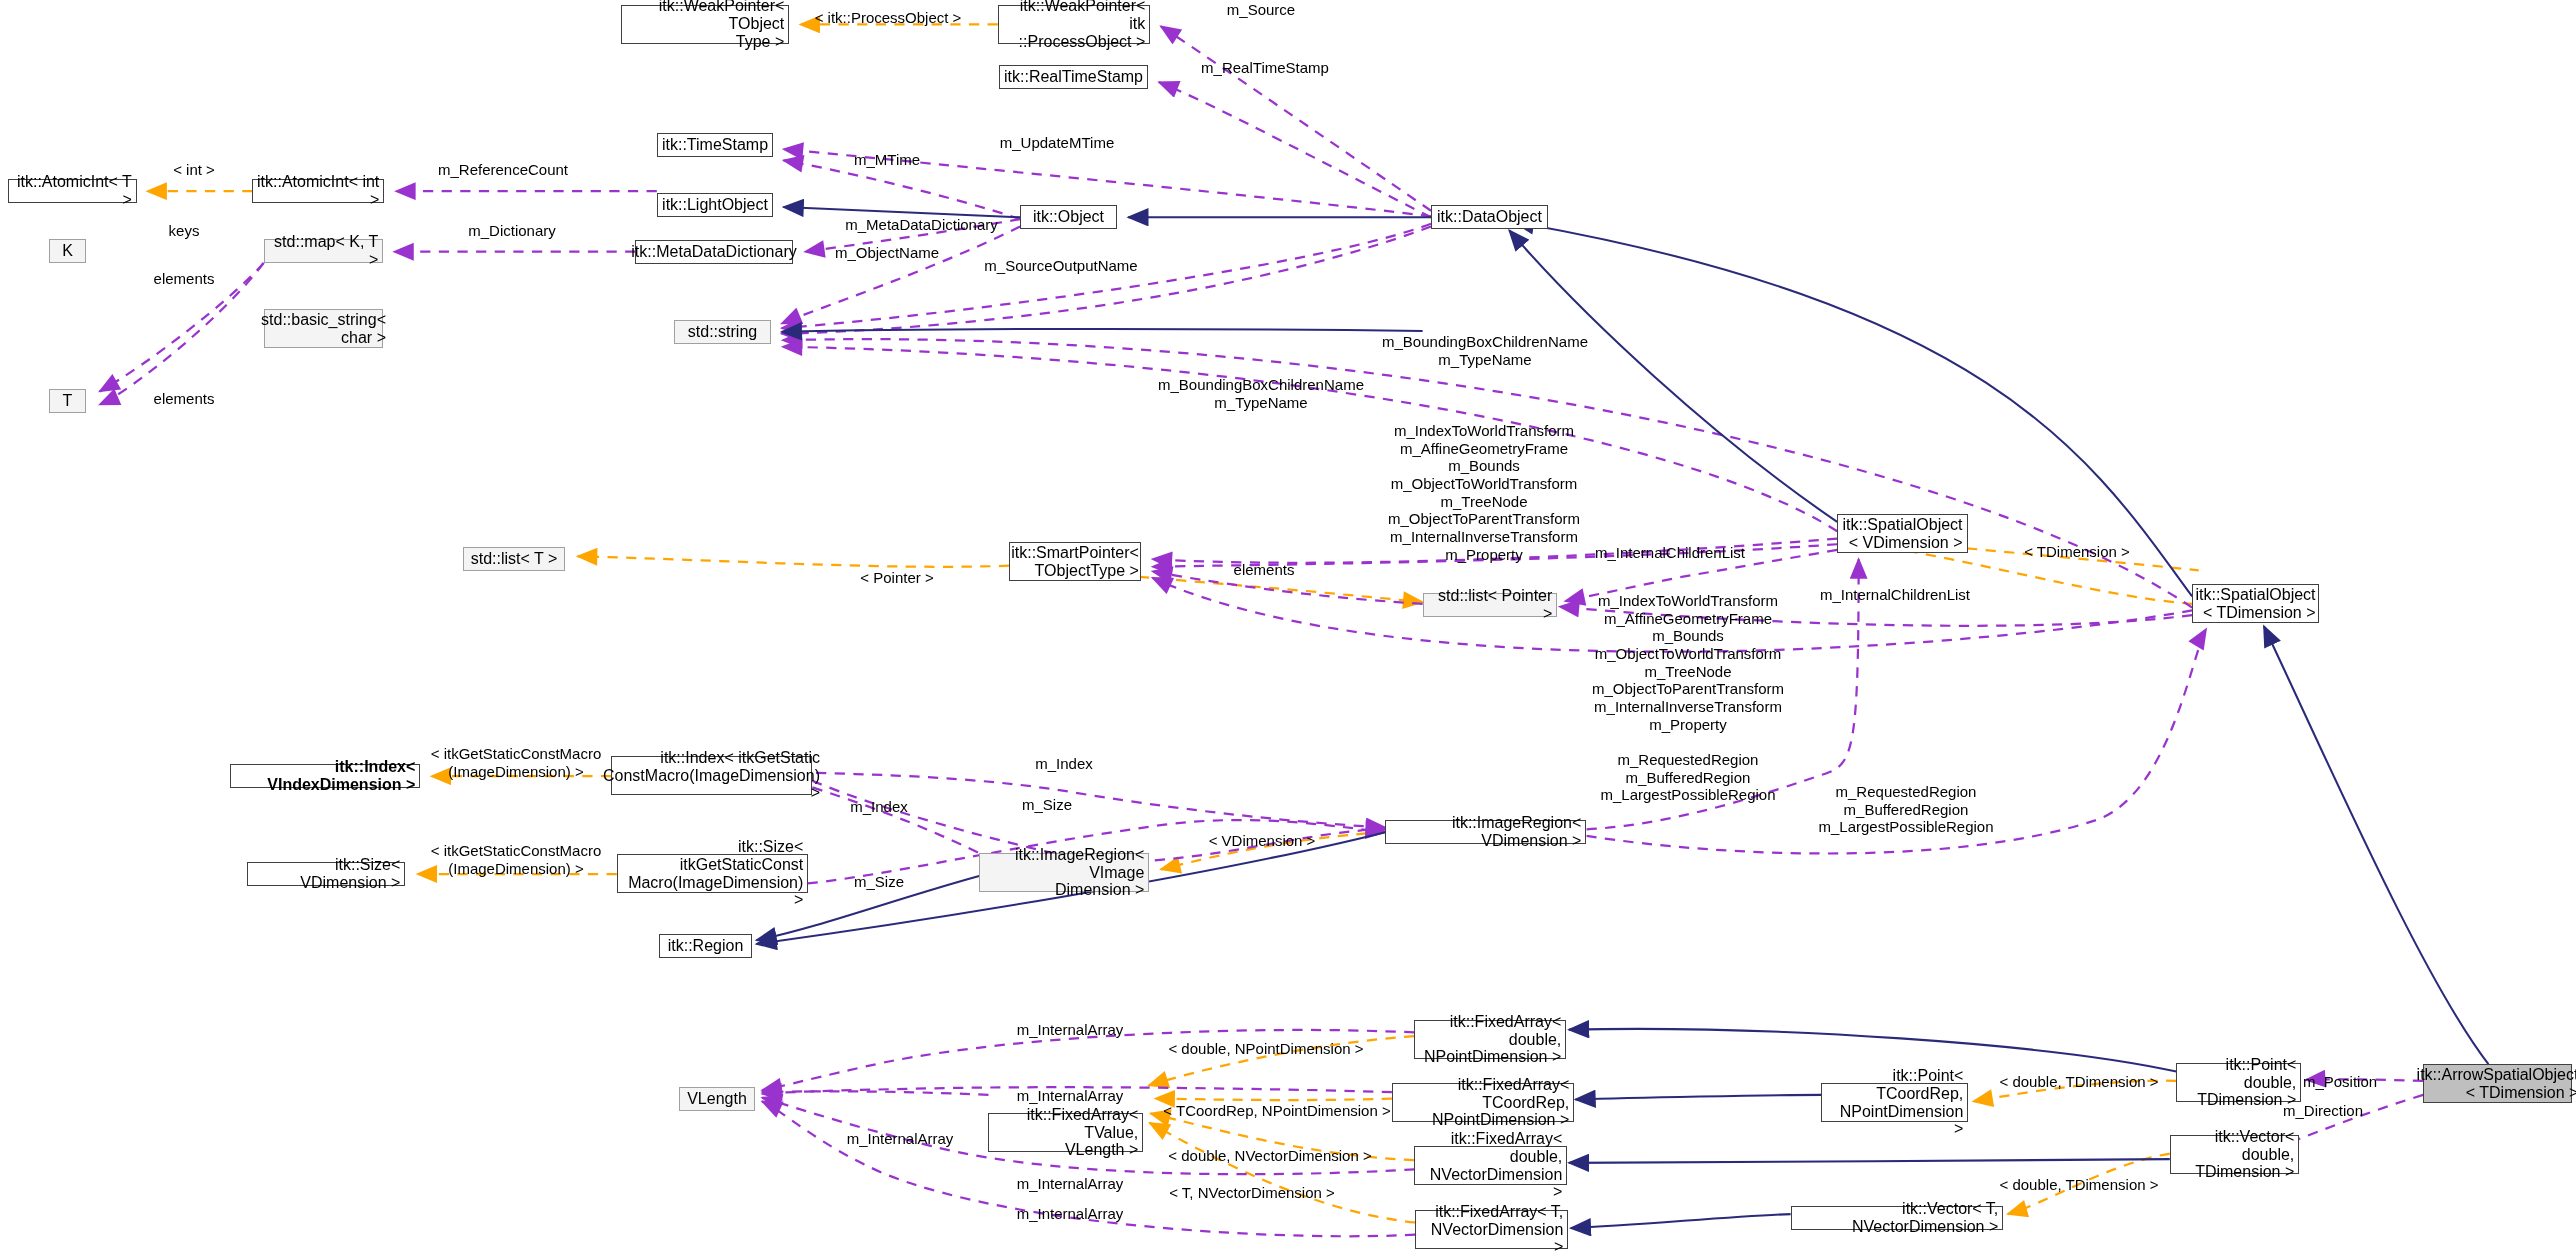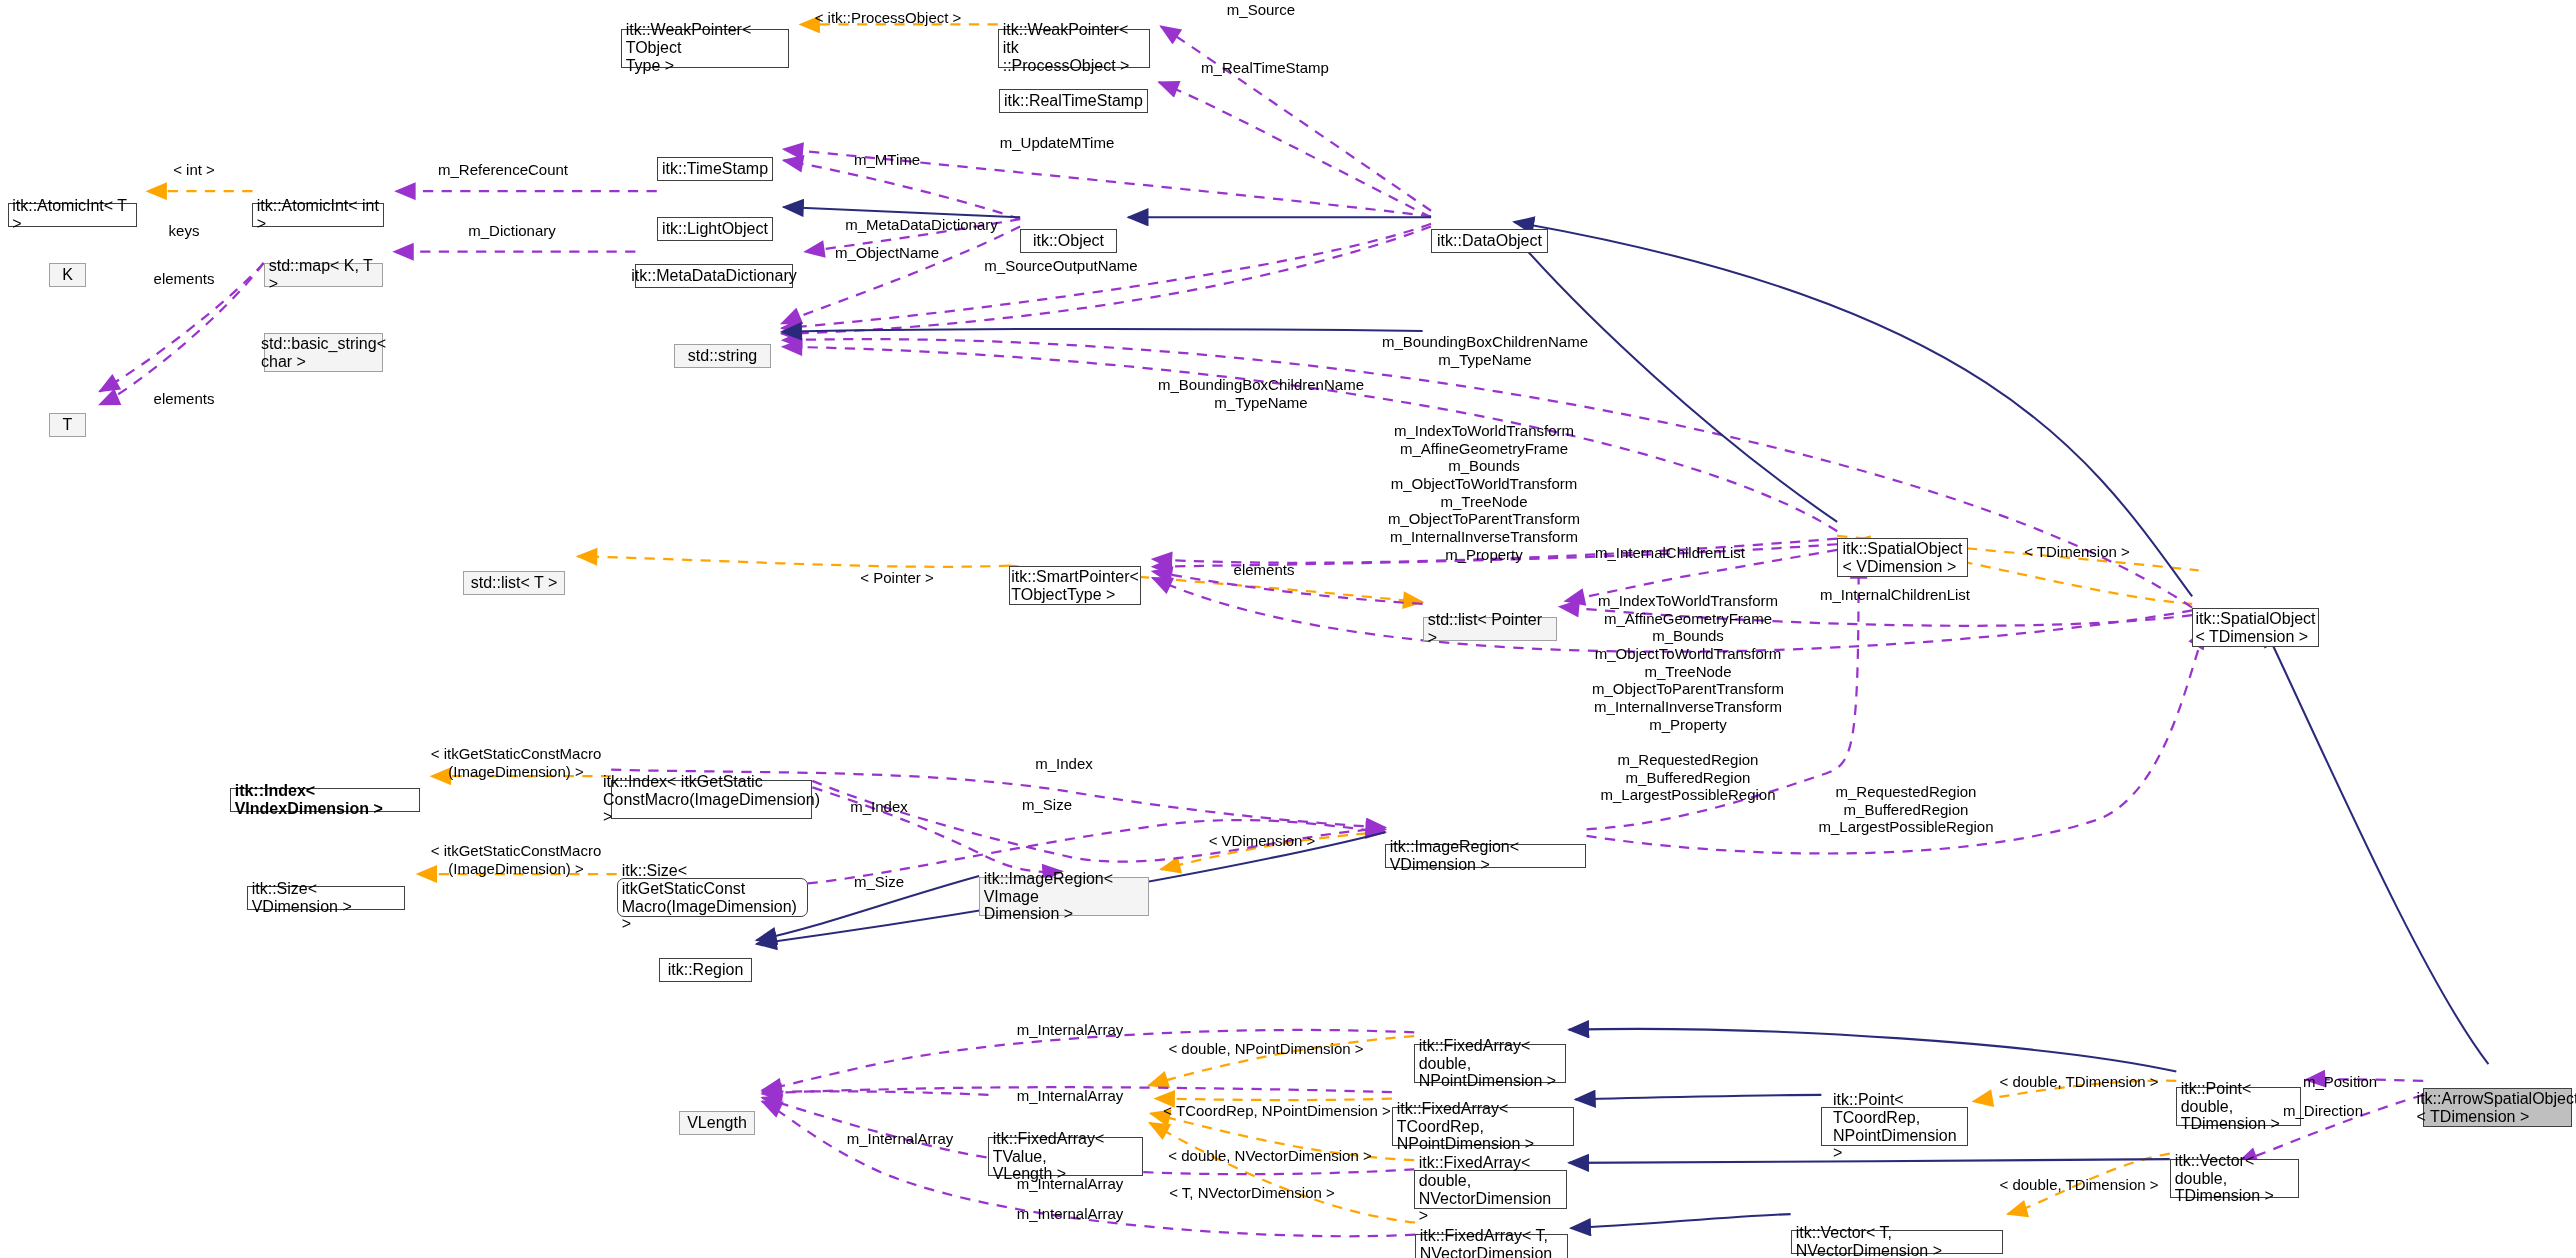--- a/index.html
+++ b/index.html
@@ -13,30 +13,29 @@
     overflow:hidden;
   }
   svg#edges{position:absolute;left:0;top:0;width:2576px;height:1259px;}
 
   .node{
     position:absolute;
     box-sizing:border-box;
     display:flex;
     align-items:center;
     justify-content:center;
-    text-align:left;
+    text-align:right;
     font-size:16px;
     line-height:1.12;
     color:#000000;
     background:#ffffff;
     border:0.9px solid #808080;
     white-space:pre-line;
     padding:0.9px 3.7px;
     z-index:3;
-    margin-top:24px;
   }
   .node.solidbox{ border:1.9px solid #404040; background:#ffffff; }
   .node.greybox{ border:0.9px solid #a0a0a0; background:#f4f4f4; }
   .node.highlight{ border:1.9px solid #404040; background:#bfbfbf; }
 
   .elabel{
     position:absolute;
     font-size:15px;
     color:#000000;
     text-align:center;
@@ -158,21 +157,21 @@
 TObjectType &gt;</div>
   <div class="node greybox" style="left:1423px;top:593px;width:134px;height:24px;">std::list&lt; Pointer &gt;</div>
   <div class="node solidbox" style="left:1837px;top:514px;width:131px;height:39px;">itk::SpatialObject
 &lt; VDimension &gt;</div>
   <div class="node solidbox" style="left:2192px;top:584px;width:127px;height:39px;">itk::SpatialObject
 &lt; TDimension &gt;</div>
   <div class="node solidbox" style="left:230px;top:764px;width:190px;height:24px;font-weight:bold;">itk::Index&lt; VIndexDimension &gt;</div>
   <div class="node solidbox" style="left:611px;top:756px;width:201px;height:39px;">itk::Index&lt; itkGetStatic
 ConstMacro(ImageDimension) &gt;</div>
   <div class="node solidbox" style="left:247px;top:862px;width:158px;height:24px;">itk::Size&lt; VDimension &gt;</div>
-  <div class="node solidbox" style="left:617px;top:854px;width:191px;height:39px;border-radius:7px;">itk::Size&lt; itkGetStaticConst
+  <div class="node solidbox" style="left:617px;top:854px;width:191px;height:39px;">itk::Size&lt; itkGetStaticConst
 Macro(ImageDimension) &gt;</div>
   <div class="node greybox" style="left:979px;top:853px;width:170px;height:39px;">itk::ImageRegion&lt; VImage
 Dimension &gt;</div>
   <div class="node solidbox" style="left:1385px;top:820px;width:201px;height:24px;">itk::ImageRegion&lt; VDimension &gt;</div>
   <div class="node solidbox" style="left:659px;top:934px;width:93px;height:24px;">itk::Region</div>
   <div class="node greybox" style="left:679px;top:1087px;width:76px;height:24px;">VLength</div>
   <div class="node solidbox" style="left:988px;top:1113px;width:155px;height:39px;">itk::FixedArray&lt; TValue,
 VLength &gt;</div>
   <div class="node solidbox" style="left:1414px;top:1020px;width:152px;height:39px;">itk::FixedArray&lt; double,
 NPointDimension &gt;</div>

